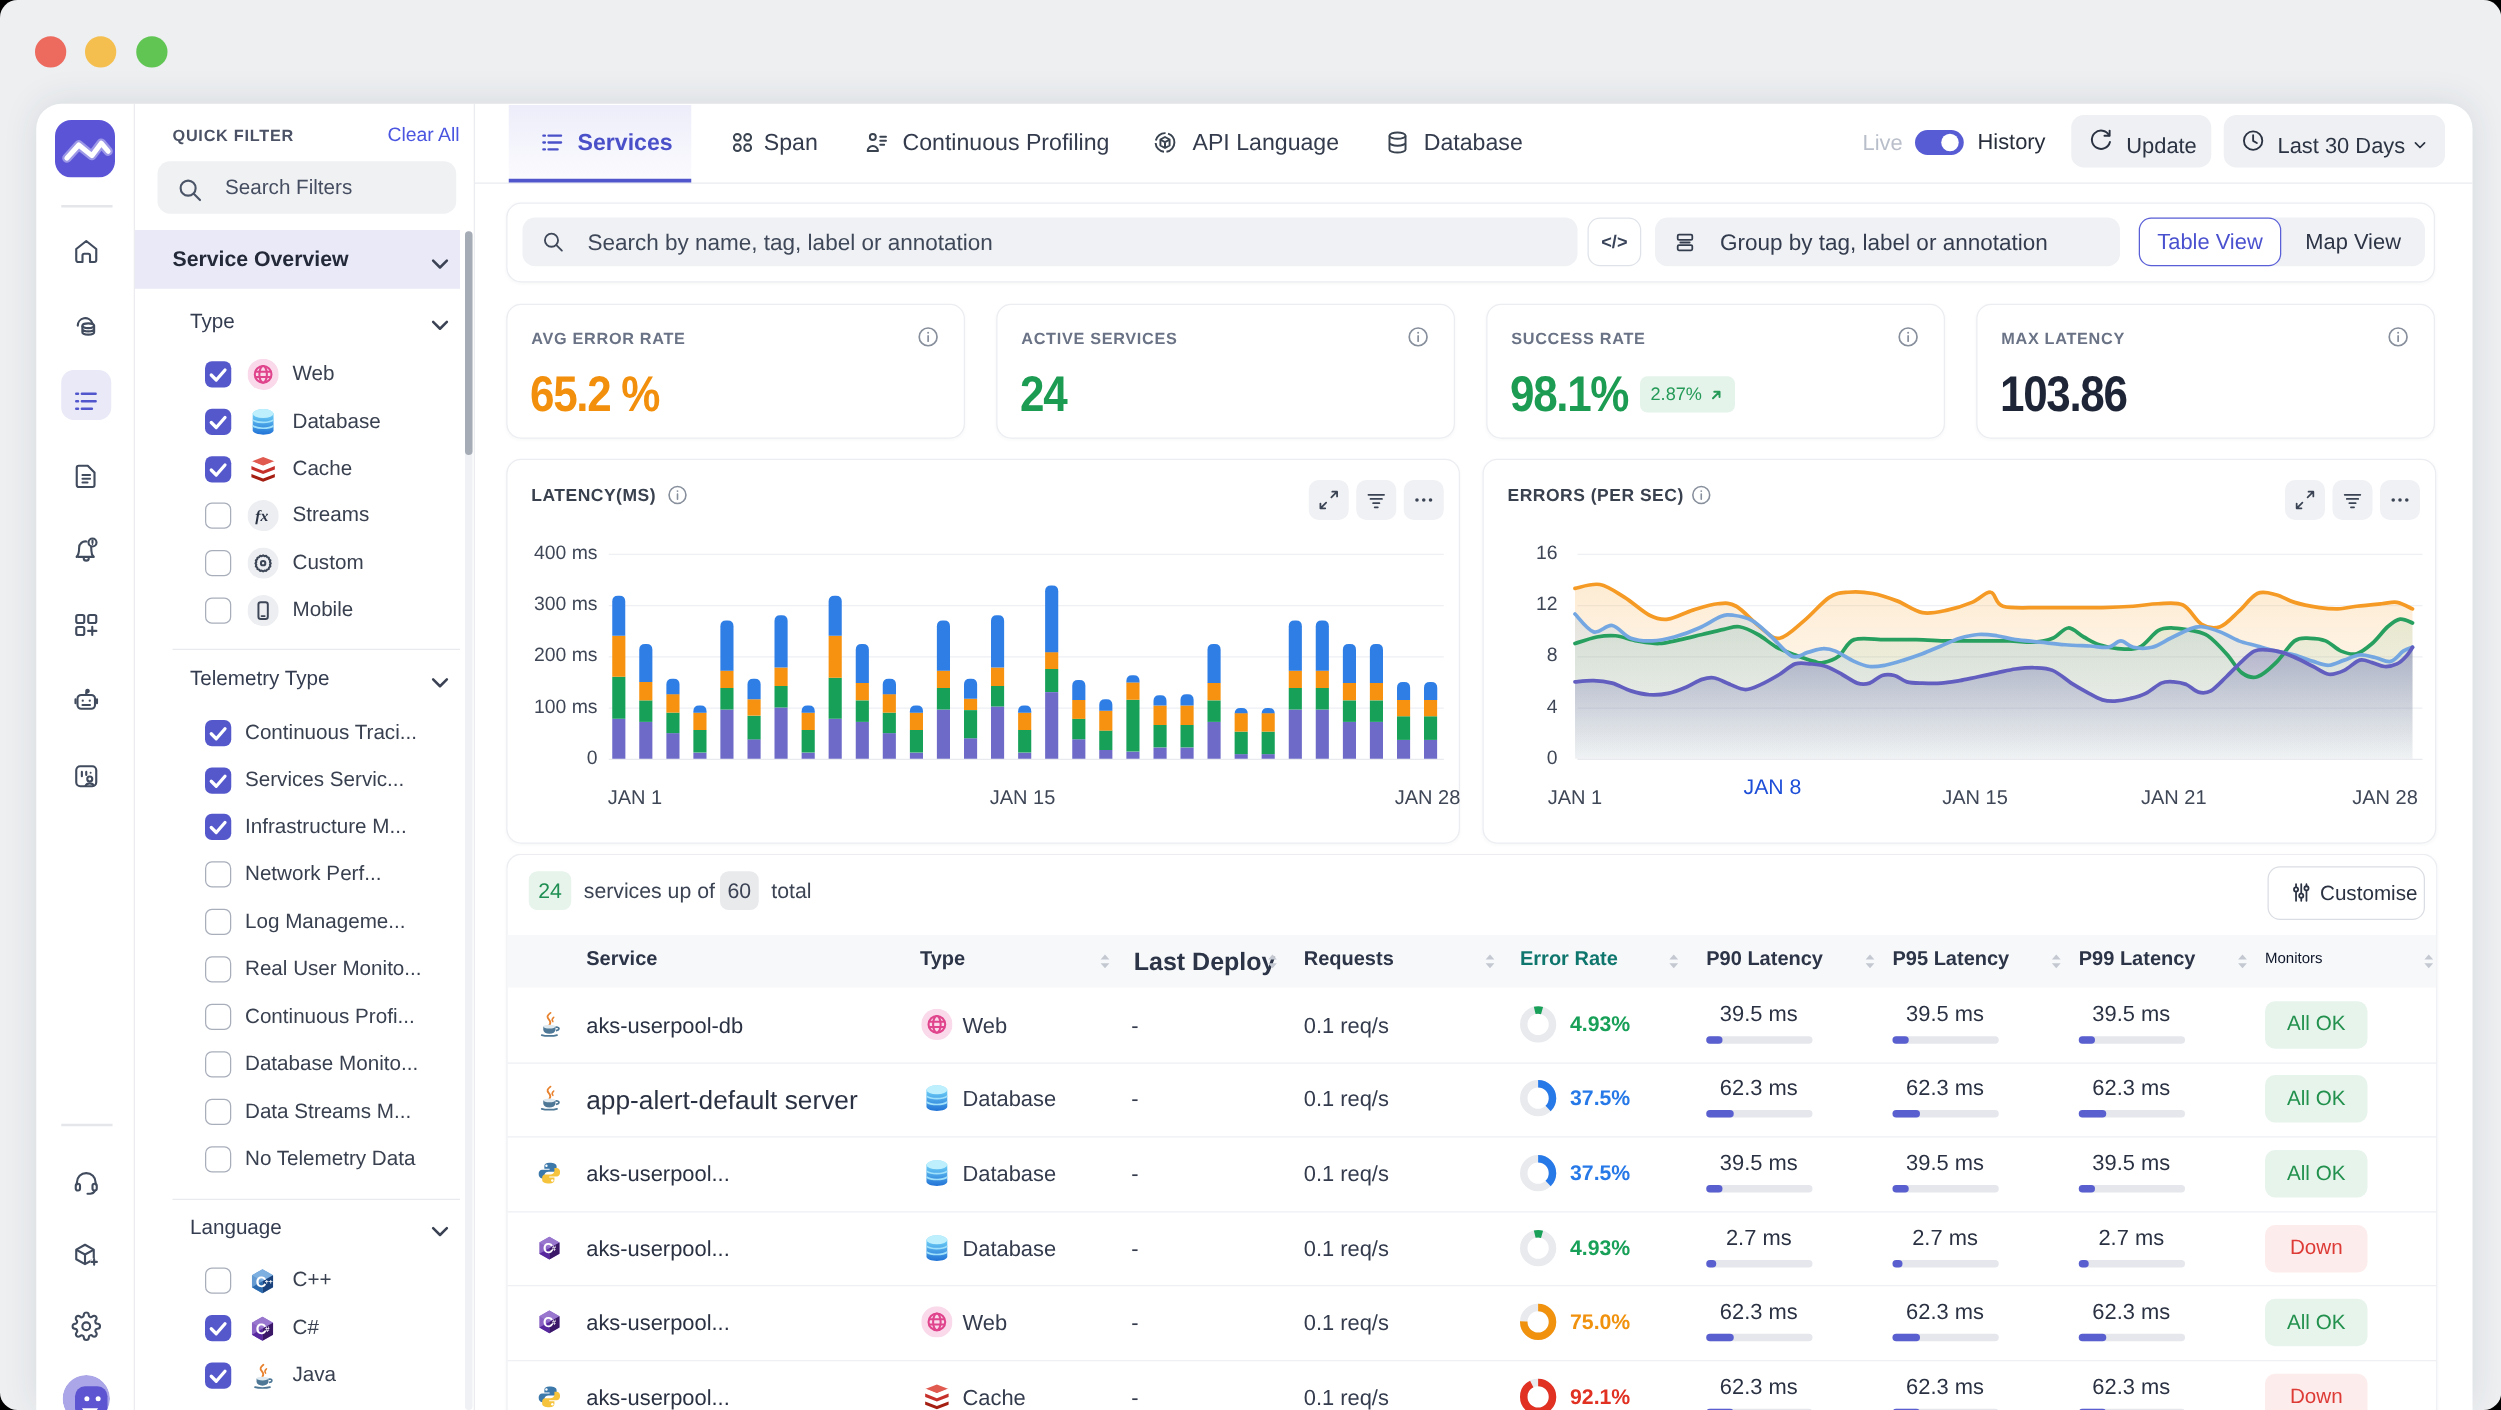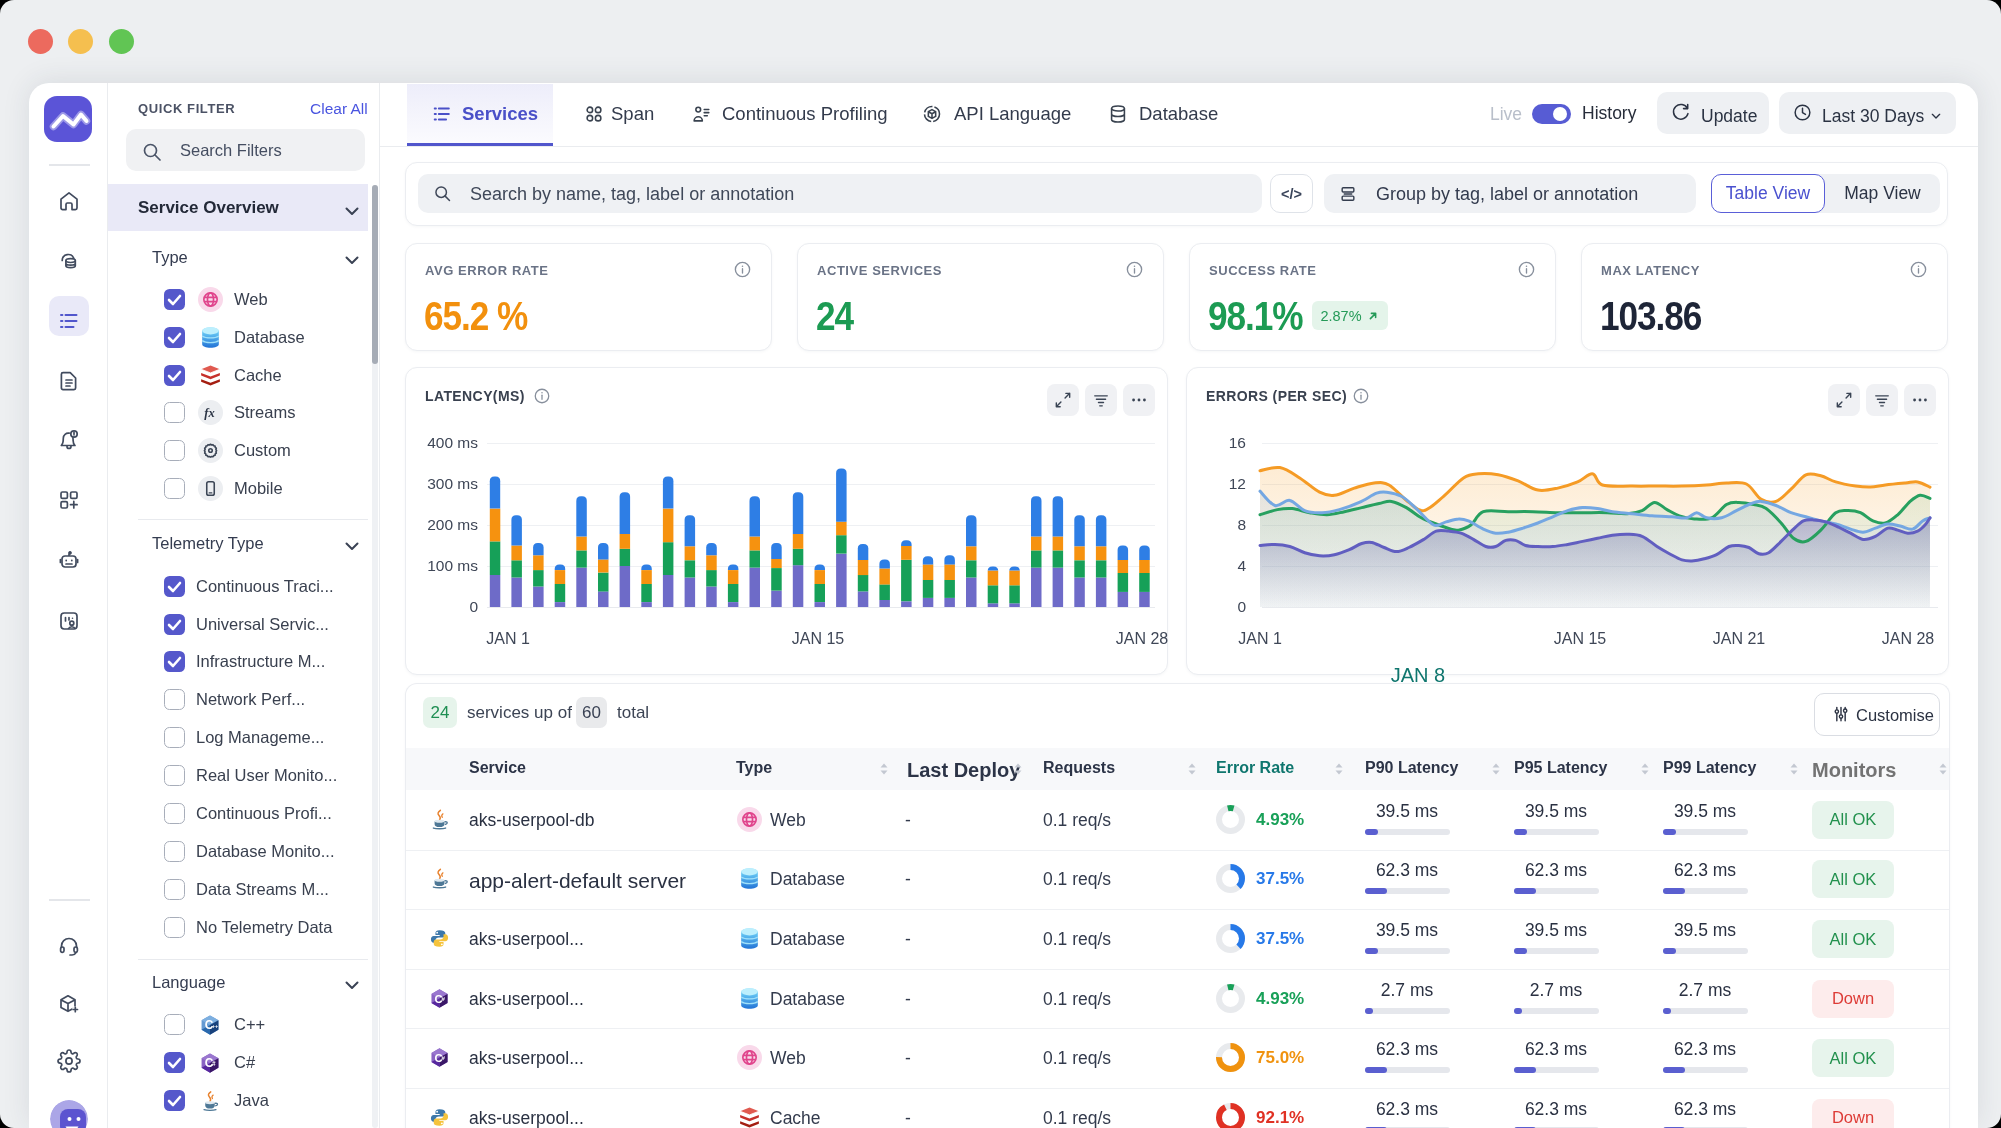--- a/index.html
+++ b/index.html
@@ -181,21 +181,21 @@
     <div class="" style="left:340px;top:534px;width:18px;height:18px;"><svg width="24" height="24" viewBox="0 0 24 24" style="">
         <path d="M6.5 9.5 L12 15 L17.5 9.5" fill="none" stroke="#3a4254" stroke-width="2" stroke-linecap="round" stroke-linejoin="round"></path>
       </svg></div>
     <div class="cb on" style="left:164px;top:576px;width:21px;height:21px;"><svg width="21" height="21" viewBox="0 0 21 21" style="">
         <path d="M5 11 l4 4 7-8" fill="none" stroke="#fff" stroke-width="2.6" stroke-linecap="round" stroke-linejoin="round"></path>
       </svg></div>
     <div class="flab" style="left:196px;top:577px;">Continuous Traci...</div>
     <div class="cb on" style="left:164px;top:614px;width:21px;height:21px;"><svg width="21" height="21" viewBox="0 0 21 21" style="">
         <path d="M5 11 l4 4 7-8" fill="none" stroke="#fff" stroke-width="2.6" stroke-linecap="round" stroke-linejoin="round"></path>
       </svg></div>
-    <div class="flab" style="left:196px;top:615px;">Universal Servic...</div>
+    <div class="flab" style="left:196px;top:615px;">Services Servic...</div>
     <div class="cb on" style="left:164px;top:651px;width:21px;height:21px;"><svg width="21" height="21" viewBox="0 0 21 21" style="">
         <path d="M5 11 l4 4 7-8" fill="none" stroke="#fff" stroke-width="2.6" stroke-linecap="round" stroke-linejoin="round"></path>
       </svg></div>
     <div class="flab" style="left:196px;top:652px;">Infrastructure M...</div>
     <div class="cb off" style="left:164px;top:689px;width:21px;height:21px;"></div>
     <div class="flab" style="left:196px;top:690px;">Network Perf...</div>
     <div class="cb off" style="left:164px;top:727px;width:21px;height:21px;"></div>
     <div class="flab" style="left:196px;top:728px;">Log Manageme...</div>
     <div class="cb off" style="left:164px;top:765px;width:21px;height:21px;"></div>
     <div class="flab" style="left:196px;top:766px;">Real User Monito...</div>
@@ -564,21 +564,21 @@
         <path d="M74.0,103.7C77.3,103.2 87.2,99.4 93.9,100.6C100.5,101.8 107.1,106.8 113.7,110.9C120.3,115.0 127.8,122.3 133.6,125.2C139.3,128.1 142.7,129.0 148.4,128.3C154.2,127.6 161.7,123.2 168.3,121.1C174.9,119.1 182.4,116.5 188.1,116.0C193.9,115.5 197.2,114.8 203.0,118.0C208.8,121.3 217.1,131.2 222.9,135.4C228.7,139.7 232.0,144.7 237.8,143.6C243.6,142.6 251.0,134.8 257.6,129.3C264.2,123.8 271.7,114.6 277.5,110.9C283.3,107.1 286.6,107.3 292.4,106.8C298.2,106.2 305.6,106.6 312.2,107.8C318.8,109.0 325.5,111.4 332.1,113.9C338.7,116.5 345.3,122.0 351.9,123.1C358.5,124.3 365.2,122.5 371.8,121.1C378.4,119.7 385.8,117.3 391.6,114.9C397.4,112.6 402.4,106.2 406.5,106.8C410.7,107.3 409.8,116.0 416.4,118.0C423.1,120.1 437.1,118.9 446.2,119.1C455.3,119.2 462.8,119.1 471.0,119.1C479.3,119.1 487.6,119.2 495.9,119.1C504.1,118.9 513.2,118.5 520.7,118.0C528.1,117.5 533.9,116.1 540.5,116.0C547.1,115.8 554.6,114.3 560.4,117.0C566.2,119.7 570.3,129.5 575.3,132.4C580.2,135.3 585.2,136.1 590.1,134.4C595.1,132.7 600.1,126.6 605.0,122.1C610.0,117.7 615.0,110.0 619.9,107.8C624.9,105.6 629.9,107.6 634.8,108.8C639.8,110.0 643.9,113.2 649.7,114.9C655.5,116.7 663.8,118.2 669.6,119.1C675.3,119.9 679.5,120.2 684.4,120.1C689.4,119.9 693.5,118.7 699.3,118.0C705.1,117.3 713.8,116.5 719.2,116.0C724.6,115.5 727.5,114.3 731.6,114.9C735.7,115.6 741.9,119.2 744.0,120.1 L744.0,240.0 L74.0,240.0 Z" fill="url(#gog)"></path>
         <path d="M74.0,147.8C76.9,146.9 86.0,143.7 91.4,142.6C96.7,141.6 100.9,141.1 106.3,141.6C111.6,142.1 117.8,144.7 123.6,145.7C129.4,146.7 135.2,147.9 141.0,147.8C146.8,147.6 152.6,145.9 158.4,144.7C164.2,143.5 170.0,141.9 175.7,140.6C181.5,139.2 188.1,137.5 193.1,136.5C198.1,135.5 201.0,133.7 205.5,134.4C210.1,135.1 215.4,137.8 220.4,140.6C225.4,143.3 230.3,148.1 235.3,150.8C240.3,153.6 245.2,155.1 250.2,157.0C255.1,158.9 261.4,161.1 265.1,162.1C268.8,163.1 269.2,163.8 272.5,163.1C275.8,162.4 280.8,161.1 284.9,158.0C289.1,154.9 291.1,146.9 297.3,144.7C303.5,142.5 313.9,144.7 322.1,144.7C330.4,144.7 338.7,144.5 347.0,144.7C355.2,144.8 363.5,145.5 371.8,145.7C380.0,145.9 388.3,145.7 396.6,145.7C404.9,145.7 414.0,145.5 421.4,145.7C428.9,145.9 435.5,147.1 441.3,146.7C447.0,146.4 451.6,145.5 456.1,143.6C460.7,141.8 464.4,135.6 468.6,135.4C472.7,135.3 476.8,140.4 481.0,142.6C485.1,144.8 488.8,147.2 493.4,148.8C497.9,150.3 502.9,151.5 508.3,151.9C513.6,152.2 520.3,153.2 525.6,150.8C531.0,148.4 536.0,140.1 540.5,137.5C545.1,134.9 548.4,135.4 552.9,135.4C557.5,135.4 563.3,136.5 567.8,137.5C572.4,138.5 575.7,138.5 580.2,141.6C584.8,144.7 590.6,151.0 595.1,156.0C599.7,160.9 603.4,168.3 607.5,171.3C611.7,174.4 615.4,175.8 619.9,174.4C624.5,173.0 629.9,167.9 634.8,163.1C639.8,158.3 645.2,148.9 649.7,145.7C654.3,142.5 658.0,143.6 662.1,143.6C666.2,143.6 670.4,144.0 674.5,145.7C678.7,147.4 682.8,152.2 686.9,153.9C691.1,155.6 695.2,157.0 699.3,156.0C703.5,154.9 707.6,151.3 711.7,147.8C715.9,144.2 720.4,137.7 724.1,134.4C727.9,131.2 730.8,128.8 734.1,128.3C737.4,127.8 742.3,130.8 744.0,131.4 L744.0,240.0 L74.0,240.0 Z" fill="url(#ggr)"></path>
         <path d="M74.0,124.2C76.5,126.6 83.9,137.0 88.9,138.5C93.9,140.1 98.8,132.5 103.8,133.4C108.7,134.3 113.3,141.6 118.7,143.6C124.0,145.7 130.2,145.9 136.0,145.7C141.8,145.5 147.2,144.3 153.4,142.6C159.6,140.9 167.1,138.2 173.3,135.4C179.5,132.7 186.1,127.9 190.6,126.2C195.2,124.5 196.4,124.7 200.6,125.2C204.7,125.7 210.5,126.6 215.4,129.3C220.4,132.0 225.0,136.8 230.3,141.6C235.7,146.4 242.7,155.8 247.7,158.0C252.7,160.2 256.0,155.9 260.1,154.9C264.2,153.9 268.8,152.0 272.5,151.9C276.2,151.7 278.3,152.2 282.4,153.9C286.6,155.6 292.8,160.1 297.3,162.1C301.9,164.2 305.6,165.7 309.7,166.2C313.9,166.7 317.6,166.0 322.1,165.2C326.7,164.3 332.1,162.6 337.0,161.1C342.0,159.5 347.0,157.8 351.9,156.0C356.9,154.1 361.9,151.8 366.8,149.8C371.8,147.7 376.7,145.2 381.7,143.6C386.7,142.1 391.6,140.9 396.6,140.6C401.6,140.2 406.5,140.9 411.5,141.6C416.4,142.3 420.6,143.8 426.4,144.7C432.2,145.5 439.6,146.0 446.2,146.7C452.8,147.4 459.5,148.3 466.1,148.8C472.7,149.3 480.1,149.5 485.9,149.8C491.7,150.1 496.7,151.5 500.8,150.8C505.0,150.1 507.4,145.7 510.7,145.7C514.0,145.7 516.5,150.0 520.7,150.8C524.8,151.7 530.6,152.0 535.6,150.8C540.5,149.6 545.5,146.0 550.4,143.6C555.4,141.3 561.2,138.0 565.3,136.5C569.5,134.9 571.1,134.1 575.3,134.4C579.4,134.8 585.2,136.6 590.1,138.5C595.1,140.4 600.1,143.8 605.0,145.7C610.0,147.6 615.0,148.4 619.9,149.8C624.9,151.2 629.9,152.7 634.8,153.9C639.8,155.1 644.7,155.6 649.7,157.0C654.7,158.3 660.0,160.7 664.6,162.1C669.1,163.5 672.9,165.3 677.0,165.2C681.1,165.0 685.3,162.4 689.4,161.1C693.5,159.7 697.7,157.3 701.8,157.0C706.0,156.6 710.1,158.2 714.2,159.0C718.4,159.9 722.9,163.0 726.6,162.1C730.4,161.2 733.7,155.8 736.6,153.9C739.5,152.0 742.8,151.3 744.0,150.8 L744.0,240.0 L74.0,240.0 Z" fill="url(#gbl)"></path>
         <path d="M74.0,178.5C76.5,178.3 83.9,177.3 88.9,177.5C93.9,177.6 98.8,178.2 103.8,179.5C108.7,180.9 113.7,184.1 118.7,185.7C123.6,187.2 128.6,188.4 133.6,188.8C138.5,189.1 143.5,188.8 148.4,187.7C153.4,186.7 158.8,184.5 163.3,182.6C167.9,180.7 172.0,177.6 175.7,176.5C179.5,175.3 181.9,174.7 185.7,175.4C189.4,176.1 193.9,179.0 198.1,180.5C202.2,182.1 206.3,184.6 210.5,184.6C214.6,184.6 218.3,182.6 222.9,180.5C227.4,178.5 233.2,175.1 237.8,172.4C242.3,169.6 246.0,165.5 250.2,164.1C254.3,162.8 258.5,163.8 262.6,164.1C266.7,164.5 270.9,164.8 275.0,166.2C279.1,167.6 283.3,170.1 287.4,172.4C291.5,174.6 296.1,178.3 299.8,179.5C303.5,180.7 306.4,180.5 309.7,179.5C313.0,178.5 316.4,174.4 319.7,173.4C323.0,172.3 326.3,172.5 329.6,173.4C332.9,174.2 335.8,177.5 339.5,178.5C343.2,179.5 347.4,179.4 351.9,179.5C356.5,179.7 361.9,179.9 366.8,179.5C371.8,179.2 376.7,178.3 381.7,177.5C386.7,176.6 391.6,175.4 396.6,174.4C401.6,173.4 406.5,172.4 411.5,171.3C416.4,170.3 421.4,168.9 426.4,168.2C431.3,167.6 436.3,167.1 441.3,167.2C446.2,167.4 451.2,167.2 456.1,169.3C461.1,171.3 466.5,176.6 471.0,179.5C475.6,182.4 479.3,184.5 483.4,186.7C487.6,188.9 492.1,191.7 495.9,192.9C499.6,194.0 502.1,194.0 505.8,193.9C509.5,193.7 514.0,192.9 518.2,191.8C522.3,190.8 526.5,189.8 530.6,187.7C534.7,185.7 539.3,181.1 543.0,179.5C546.7,178.0 549.6,178.3 552.9,178.5C556.2,178.7 559.5,179.2 562.9,180.5C566.2,181.9 569.5,185.8 572.8,186.7C576.1,187.6 579.0,187.7 582.7,185.7C586.4,183.6 591.0,178.3 595.1,174.4C599.2,170.5 603.8,165.5 607.5,162.1C611.2,158.7 614.1,155.4 617.4,153.9C620.8,152.4 623.6,152.7 627.4,152.9C631.1,153.0 635.6,153.7 639.8,154.9C643.9,156.1 648.0,158.2 652.2,160.0C656.3,161.9 660.5,164.2 664.6,166.2C668.7,168.3 672.9,171.8 677.0,172.4C681.1,172.9 685.3,171.2 689.4,169.3C693.5,167.4 698.1,162.1 701.8,161.1C705.5,160.1 708.4,162.3 711.7,163.1C715.0,164.0 718.4,166.0 721.7,166.2C725.0,166.4 728.7,165.5 731.6,164.1C734.5,162.8 737.0,160.2 739.0,158.0C741.1,155.8 743.2,152.0 744.0,150.8 L744.0,240.0 L74.0,240.0 Z" fill="url(#gpu)"></path>
         <path d="M74.0,103.7C77.3,103.2 87.2,99.4 93.9,100.6C100.5,101.8 107.1,106.8 113.7,110.9C120.3,115.0 127.8,122.3 133.6,125.2C139.3,128.1 142.7,129.0 148.4,128.3C154.2,127.6 161.7,123.2 168.3,121.1C174.9,119.1 182.4,116.5 188.1,116.0C193.9,115.5 197.2,114.8 203.0,118.0C208.8,121.3 217.1,131.2 222.9,135.4C228.7,139.7 232.0,144.7 237.8,143.6C243.6,142.6 251.0,134.8 257.6,129.3C264.2,123.8 271.7,114.6 277.5,110.9C283.3,107.1 286.6,107.3 292.4,106.8C298.2,106.2 305.6,106.6 312.2,107.8C318.8,109.0 325.5,111.4 332.1,113.9C338.7,116.5 345.3,122.0 351.9,123.1C358.5,124.3 365.2,122.5 371.8,121.1C378.4,119.7 385.8,117.3 391.6,114.9C397.4,112.6 402.4,106.2 406.5,106.8C410.7,107.3 409.8,116.0 416.4,118.0C423.1,120.1 437.1,118.9 446.2,119.1C455.3,119.2 462.8,119.1 471.0,119.1C479.3,119.1 487.6,119.2 495.9,119.1C504.1,118.9 513.2,118.5 520.7,118.0C528.1,117.5 533.9,116.1 540.5,116.0C547.1,115.8 554.6,114.3 560.4,117.0C566.2,119.7 570.3,129.5 575.3,132.4C580.2,135.3 585.2,136.1 590.1,134.4C595.1,132.7 600.1,126.6 605.0,122.1C610.0,117.7 615.0,110.0 619.9,107.8C624.9,105.6 629.9,107.6 634.8,108.8C639.8,110.0 643.9,113.2 649.7,114.9C655.5,116.7 663.8,118.2 669.6,119.1C675.3,119.9 679.5,120.2 684.4,120.1C689.4,119.9 693.5,118.7 699.3,118.0C705.1,117.3 713.8,116.5 719.2,116.0C724.6,115.5 727.5,114.3 731.6,114.9C735.7,115.6 741.9,119.2 744.0,120.1" fill="none" stroke="#f59b25" stroke-width="3" stroke-linejoin="round" stroke-linecap="round"></path>
         <path d="M74.0,147.8C76.9,146.9 86.0,143.7 91.4,142.6C96.7,141.6 100.9,141.1 106.3,141.6C111.6,142.1 117.8,144.7 123.6,145.7C129.4,146.7 135.2,147.9 141.0,147.8C146.8,147.6 152.6,145.9 158.4,144.7C164.2,143.5 170.0,141.9 175.7,140.6C181.5,139.2 188.1,137.5 193.1,136.5C198.1,135.5 201.0,133.7 205.5,134.4C210.1,135.1 215.4,137.8 220.4,140.6C225.4,143.3 230.3,148.1 235.3,150.8C240.3,153.6 245.2,155.1 250.2,157.0C255.1,158.9 261.4,161.1 265.1,162.1C268.8,163.1 269.2,163.8 272.5,163.1C275.8,162.4 280.8,161.1 284.9,158.0C289.1,154.9 291.1,146.9 297.3,144.7C303.5,142.5 313.9,144.7 322.1,144.7C330.4,144.7 338.7,144.5 347.0,144.7C355.2,144.8 363.5,145.5 371.8,145.7C380.0,145.9 388.3,145.7 396.6,145.7C404.9,145.7 414.0,145.5 421.4,145.7C428.9,145.9 435.5,147.1 441.3,146.7C447.0,146.4 451.6,145.5 456.1,143.6C460.7,141.8 464.4,135.6 468.6,135.4C472.7,135.3 476.8,140.4 481.0,142.6C485.1,144.8 488.8,147.2 493.4,148.8C497.9,150.3 502.9,151.5 508.3,151.9C513.6,152.2 520.3,153.2 525.6,150.8C531.0,148.4 536.0,140.1 540.5,137.5C545.1,134.9 548.4,135.4 552.9,135.4C557.5,135.4 563.3,136.5 567.8,137.5C572.4,138.5 575.7,138.5 580.2,141.6C584.8,144.7 590.6,151.0 595.1,156.0C599.7,160.9 603.4,168.3 607.5,171.3C611.7,174.4 615.4,175.8 619.9,174.4C624.5,173.0 629.9,167.9 634.8,163.1C639.8,158.3 645.2,148.9 649.7,145.7C654.3,142.5 658.0,143.6 662.1,143.6C666.2,143.6 670.4,144.0 674.5,145.7C678.7,147.4 682.8,152.2 686.9,153.9C691.1,155.6 695.2,157.0 699.3,156.0C703.5,154.9 707.6,151.3 711.7,147.8C715.9,144.2 720.4,137.7 724.1,134.4C727.9,131.2 730.8,128.8 734.1,128.3C737.4,127.8 742.3,130.8 744.0,131.4" fill="none" stroke="#27a05f" stroke-width="3" stroke-linejoin="round" stroke-linecap="round"></path>
         <path d="M74.0,124.2C76.5,126.6 83.9,137.0 88.9,138.5C93.9,140.1 98.8,132.5 103.8,133.4C108.7,134.3 113.3,141.6 118.7,143.6C124.0,145.7 130.2,145.9 136.0,145.7C141.8,145.5 147.2,144.3 153.4,142.6C159.6,140.9 167.1,138.2 173.3,135.4C179.5,132.7 186.1,127.9 190.6,126.2C195.2,124.5 196.4,124.7 200.6,125.2C204.7,125.7 210.5,126.6 215.4,129.3C220.4,132.0 225.0,136.8 230.3,141.6C235.7,146.4 242.7,155.8 247.7,158.0C252.7,160.2 256.0,155.9 260.1,154.9C264.2,153.9 268.8,152.0 272.5,151.9C276.2,151.7 278.3,152.2 282.4,153.9C286.6,155.6 292.8,160.1 297.3,162.1C301.9,164.2 305.6,165.7 309.7,166.2C313.9,166.7 317.6,166.0 322.1,165.2C326.7,164.3 332.1,162.6 337.0,161.1C342.0,159.5 347.0,157.8 351.9,156.0C356.9,154.1 361.9,151.8 366.8,149.8C371.8,147.7 376.7,145.2 381.7,143.6C386.7,142.1 391.6,140.9 396.6,140.6C401.6,140.2 406.5,140.9 411.5,141.6C416.4,142.3 420.6,143.8 426.4,144.7C432.2,145.5 439.6,146.0 446.2,146.7C452.8,147.4 459.5,148.3 466.1,148.8C472.7,149.3 480.1,149.5 485.9,149.8C491.7,150.1 496.7,151.5 500.8,150.8C505.0,150.1 507.4,145.7 510.7,145.7C514.0,145.7 516.5,150.0 520.7,150.8C524.8,151.7 530.6,152.0 535.6,150.8C540.5,149.6 545.5,146.0 550.4,143.6C555.4,141.3 561.2,138.0 565.3,136.5C569.5,134.9 571.1,134.1 575.3,134.4C579.4,134.8 585.2,136.6 590.1,138.5C595.1,140.4 600.1,143.8 605.0,145.7C610.0,147.6 615.0,148.4 619.9,149.8C624.9,151.2 629.9,152.7 634.8,153.9C639.8,155.1 644.7,155.6 649.7,157.0C654.7,158.3 660.0,160.7 664.6,162.1C669.1,163.5 672.9,165.3 677.0,165.2C681.1,165.0 685.3,162.4 689.4,161.1C693.5,159.7 697.7,157.3 701.8,157.0C706.0,156.6 710.1,158.2 714.2,159.0C718.4,159.9 722.9,163.0 726.6,162.1C730.4,161.2 733.7,155.8 736.6,153.9C739.5,152.0 742.8,151.3 744.0,150.8" fill="none" stroke="#74a7e2" stroke-width="3" stroke-linejoin="round" stroke-linecap="round"></path>
         <path d="M74.0,178.5C76.5,178.3 83.9,177.3 88.9,177.5C93.9,177.6 98.8,178.2 103.8,179.5C108.7,180.9 113.7,184.1 118.7,185.7C123.6,187.2 128.6,188.4 133.6,188.8C138.5,189.1 143.5,188.8 148.4,187.7C153.4,186.7 158.8,184.5 163.3,182.6C167.9,180.7 172.0,177.6 175.7,176.5C179.5,175.3 181.9,174.7 185.7,175.4C189.4,176.1 193.9,179.0 198.1,180.5C202.2,182.1 206.3,184.6 210.5,184.6C214.6,184.6 218.3,182.6 222.9,180.5C227.4,178.5 233.2,175.1 237.8,172.4C242.3,169.6 246.0,165.5 250.2,164.1C254.3,162.8 258.5,163.8 262.6,164.1C266.7,164.5 270.9,164.8 275.0,166.2C279.1,167.6 283.3,170.1 287.4,172.4C291.5,174.6 296.1,178.3 299.8,179.5C303.5,180.7 306.4,180.5 309.7,179.5C313.0,178.5 316.4,174.4 319.7,173.4C323.0,172.3 326.3,172.5 329.6,173.4C332.9,174.2 335.8,177.5 339.5,178.5C343.2,179.5 347.4,179.4 351.9,179.5C356.5,179.7 361.9,179.9 366.8,179.5C371.8,179.2 376.7,178.3 381.7,177.5C386.7,176.6 391.6,175.4 396.6,174.4C401.6,173.4 406.5,172.4 411.5,171.3C416.4,170.3 421.4,168.9 426.4,168.2C431.3,167.6 436.3,167.1 441.3,167.2C446.2,167.4 451.2,167.2 456.1,169.3C461.1,171.3 466.5,176.6 471.0,179.5C475.6,182.4 479.3,184.5 483.4,186.7C487.6,188.9 492.1,191.7 495.9,192.9C499.6,194.0 502.1,194.0 505.8,193.9C509.5,193.7 514.0,192.9 518.2,191.8C522.3,190.8 526.5,189.8 530.6,187.7C534.7,185.7 539.3,181.1 543.0,179.5C546.7,178.0 549.6,178.3 552.9,178.5C556.2,178.7 559.5,179.2 562.9,180.5C566.2,181.9 569.5,185.8 572.8,186.7C576.1,187.6 579.0,187.7 582.7,185.7C586.4,183.6 591.0,178.3 595.1,174.4C599.2,170.5 603.8,165.5 607.5,162.1C611.2,158.7 614.1,155.4 617.4,153.9C620.8,152.4 623.6,152.7 627.4,152.9C631.1,153.0 635.6,153.7 639.8,154.9C643.9,156.1 648.0,158.2 652.2,160.0C656.3,161.9 660.5,164.2 664.6,166.2C668.7,168.3 672.9,171.8 677.0,172.4C681.1,172.9 685.3,171.2 689.4,169.3C693.5,167.4 698.1,162.1 701.8,161.1C705.5,160.1 708.4,162.3 711.7,163.1C715.0,164.0 718.4,166.0 721.7,166.2C725.0,166.4 728.7,165.5 731.6,164.1C734.5,162.8 737.0,160.2 739.0,158.0C741.1,155.8 743.2,152.0 744.0,150.8" fill="none" stroke="#615ec0" stroke-width="3" stroke-linejoin="round" stroke-linecap="round"></path>
       </svg></div>
     <div class="" style="left:1220px;top:630px;font-size:16px;color:#3f4757;width:80px;text-align:center">JAN 1</div>
-    <div class="" style="left:1378px;top:664px;font-size:20px;color:#0f766e;width:80px;text-align:center">JAN 8</div>
+    <div class="" style="left:1378px;top:620px;font-size:17px;color:#1d4ed8;width:80px;text-align:center">JAN 8</div>
     <div class="" style="left:1540px;top:630px;font-size:16px;color:#3f4757;width:80px;text-align:center">JAN 15</div>
     <div class="" style="left:1699px;top:630px;font-size:16px;color:#3f4757;width:80px;text-align:center">JAN 21</div>
     <div class="" style="left:1868px;top:630px;font-size:16px;color:#3f4757;width:80px;text-align:center">JAN 28</div>
     <div class="card" style="left:405px;top:683px;width:1545px;height:500px;border-bottom:none;border-radius:12px 12px 0 0"></div>
     <div class="" style="left:423px;top:697px;width:34px;height:31px;background:#e6f4eb;border-radius:7px;display:flex;align-items:center;justify-content:center;font-size:17px;font-weight:500;color:#1e8e52">24</div>
     <div class="" style="left:467px;top:703px;font-size:17px;color:#3c4454">services up of</div>
     <div class="" style="left:576px;top:697px;width:31px;height:31px;background:#e9eaec;border-radius:7px;display:flex;align-items:center;justify-content:center;font-size:17px;font-weight:500;color:#3a4254">60</div>
     <div class="" style="left:617px;top:703px;font-size:17px;color:#3c4454">total</div>
     <div class="" style="left:1814px;top:693px;width:126px;height:43px;background:#fff;border:1px solid #dadde3;border-radius:10px"></div>
     <div class="" style="left:1831px;top:704px;width:20px;height:20px;"><svg width="20" height="20" viewBox="0 0 24 24" style="">
@@ -618,21 +618,21 @@
     <div class="" style="left:1514px;top:759px;font-size:16px;font-weight:600;color:#2c3447">P95 Latency</div>
     <div class="" style="left:1636px;top:761px;width:18px;height:16px;"><svg width="18" height="16" viewBox="0 0 18 16" style="">
         <path d="M5.5 6.5 L9 2.5 L12.5 6.5 Z" fill="#c3c8d1"></path>
         <path d="M5.5 9.5 L9 13.5 L12.5 9.5 Z" fill="#c3c8d1"></path>
       </svg></div>
     <div class="" style="left:1663px;top:759px;font-size:16px;font-weight:600;color:#2c3447">P99 Latency</div>
     <div class="" style="left:1785px;top:761px;width:18px;height:16px;"><svg width="18" height="16" viewBox="0 0 18 16" style="">
         <path d="M5.5 6.5 L9 2.5 L12.5 6.5 Z" fill="#c3c8d1"></path>
         <path d="M5.5 9.5 L9 13.5 L12.5 9.5 Z" fill="#c3c8d1"></path>
       </svg></div>
-    <div class="" style="left:1812px;top:759px;font-size:20px;font-weight:700;color:#737373">Monitors</div>
+    <div class="" style="left:1812px;top:759px;font-size:12px;font-weight:400;color:#0f172a">Monitors</div>
     <div class="" style="left:1934px;top:761px;width:18px;height:16px;"><svg width="18" height="16" viewBox="0 0 18 16" style="">
         <path d="M5.5 6.5 L9 2.5 L12.5 6.5 Z" fill="#c3c8d1"></path>
         <path d="M5.5 9.5 L9 13.5 L12.5 9.5 Z" fill="#c3c8d1"></path>
       </svg></div>
     <div class="" style="left:429px;top:808.8px;width:21px;height:21px;"><svg width="21" height="21" viewBox="0 0 24 24" style="">
         <path d="M13 1.5 c-2.8 2.2-3.6 3.6-1.5 6 1.7 1.9 2.1 3 .6 4.9" fill="none" stroke="#e8822e" stroke-width="1.7" stroke-linecap="round"></path>
         <path d="M16 5.5 c-1.7 1.4-2.1 2.4-.8 4" fill="none" stroke="#e8822e" stroke-width="1.4" stroke-linecap="round"></path>
         <path d="M6.4 14 h11.2 v3 a5.6 3.6 0 0 1 -11.2 0 Z" fill="#4e7896"></path>
         <path d="M17.6 14.7 c1.9-.4 3.2.2 3.2 1.1 s-1.3 1.7-2.8 1.9" fill="none" stroke="#4e7896" stroke-width="1.5"></path>
         <ellipse cx="12" cy="14" rx="5.6" ry="1.7" fill="#dfe9f0"></ellipse>

